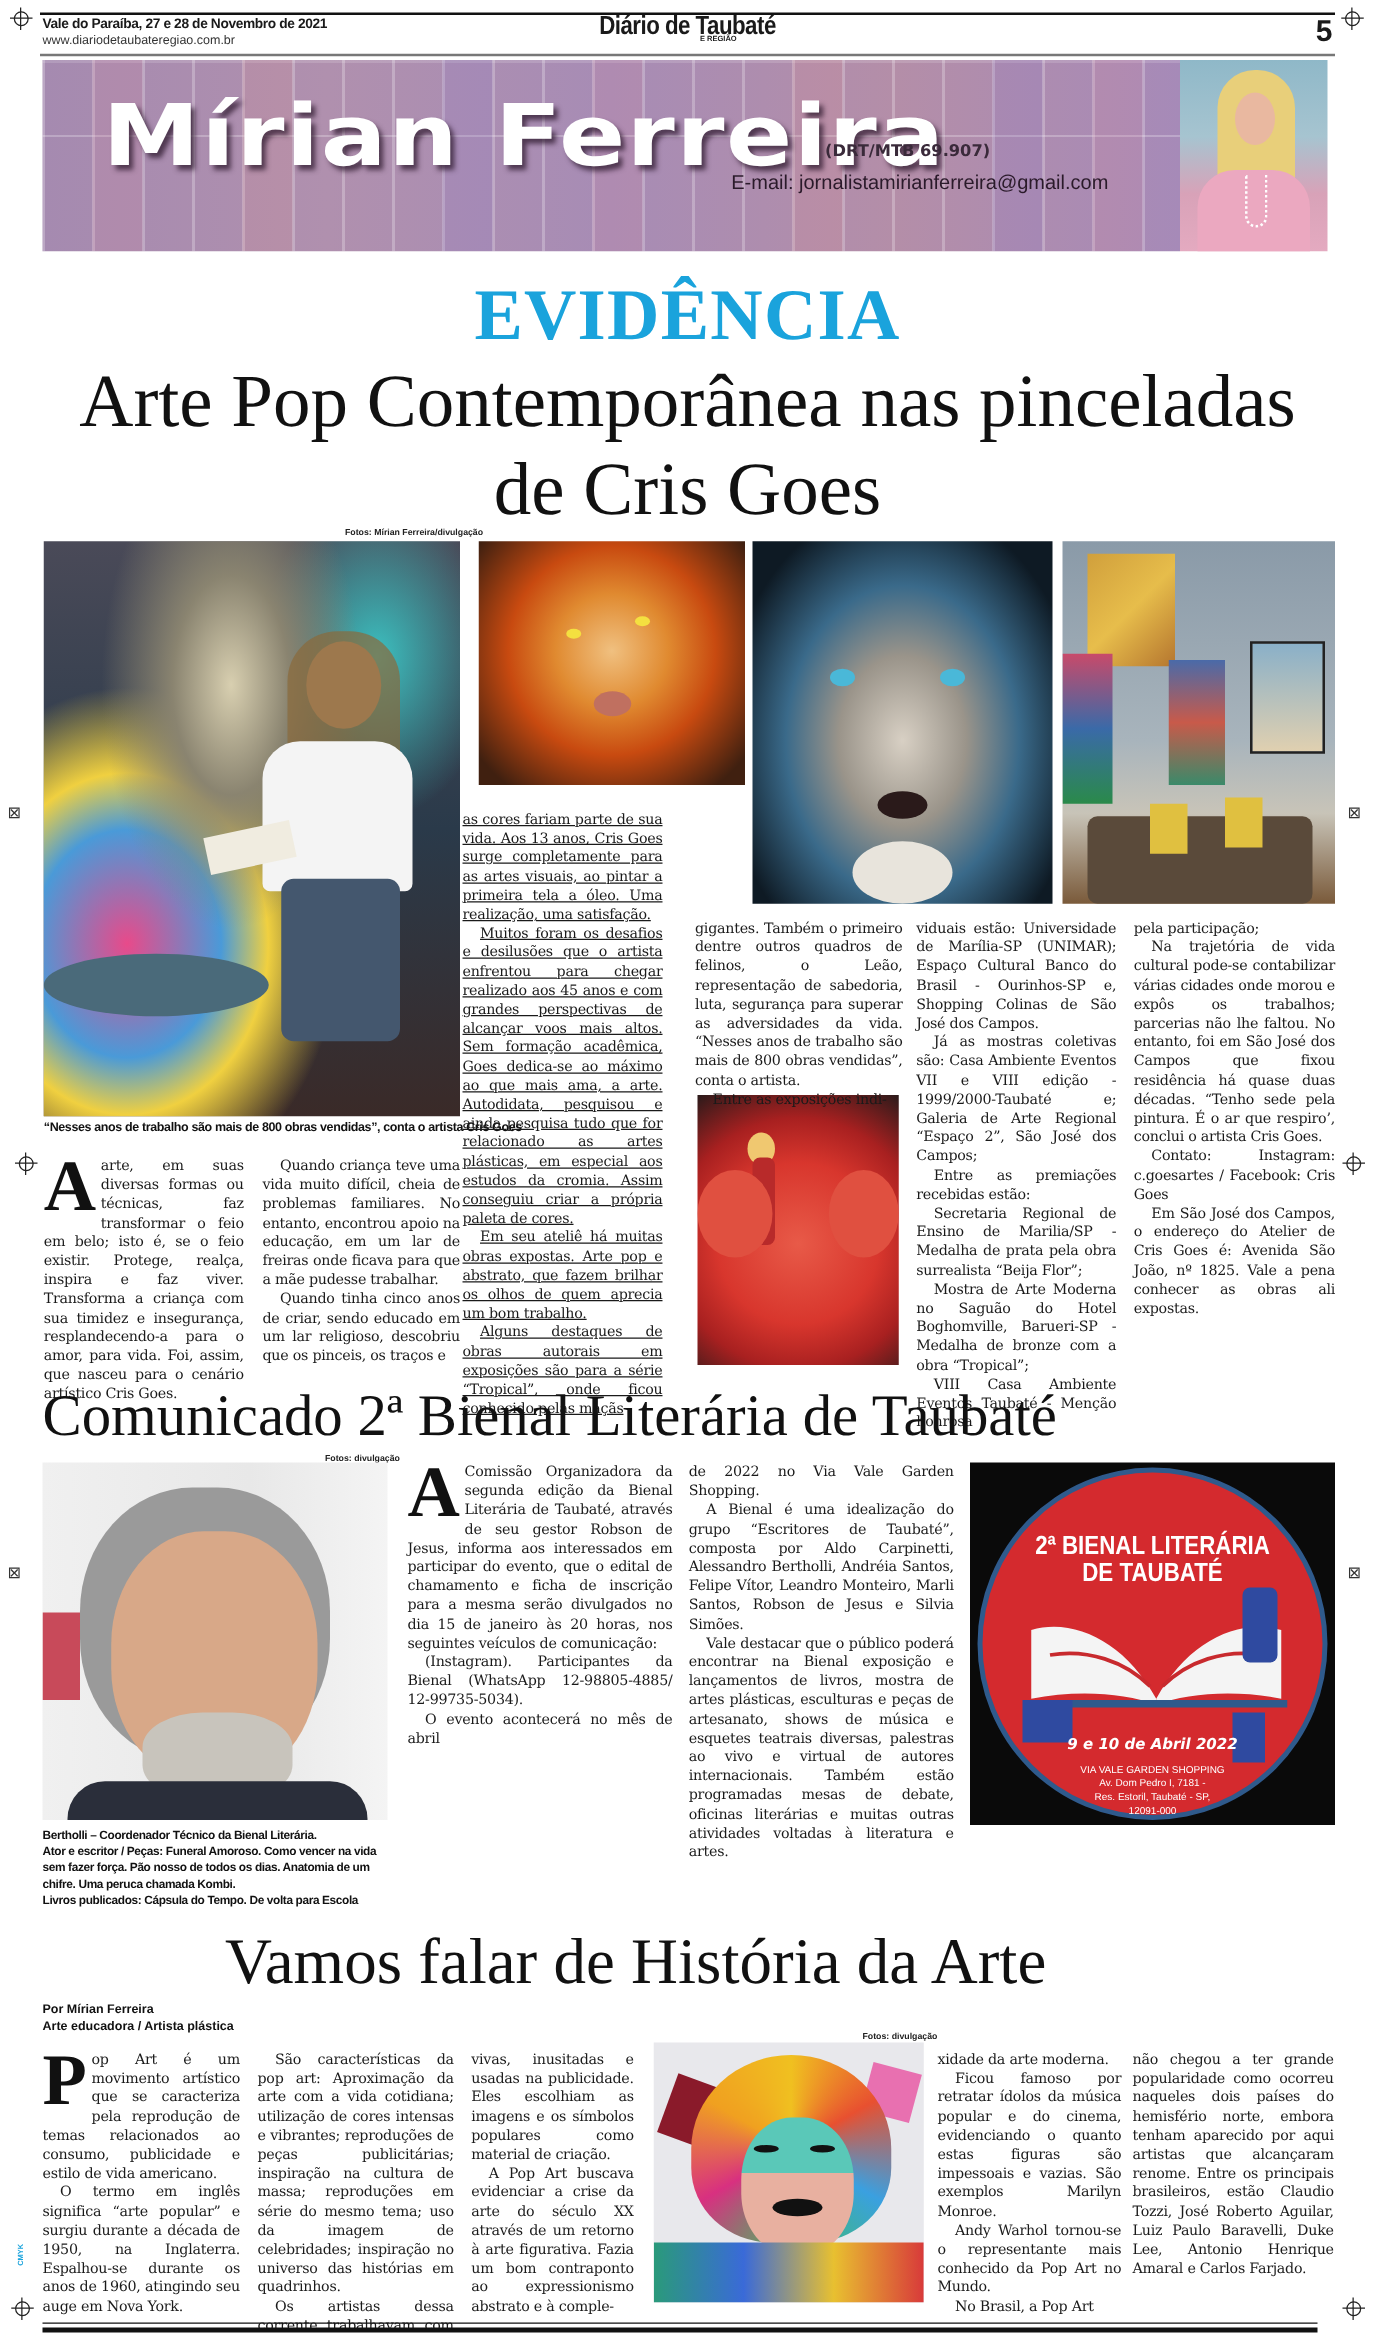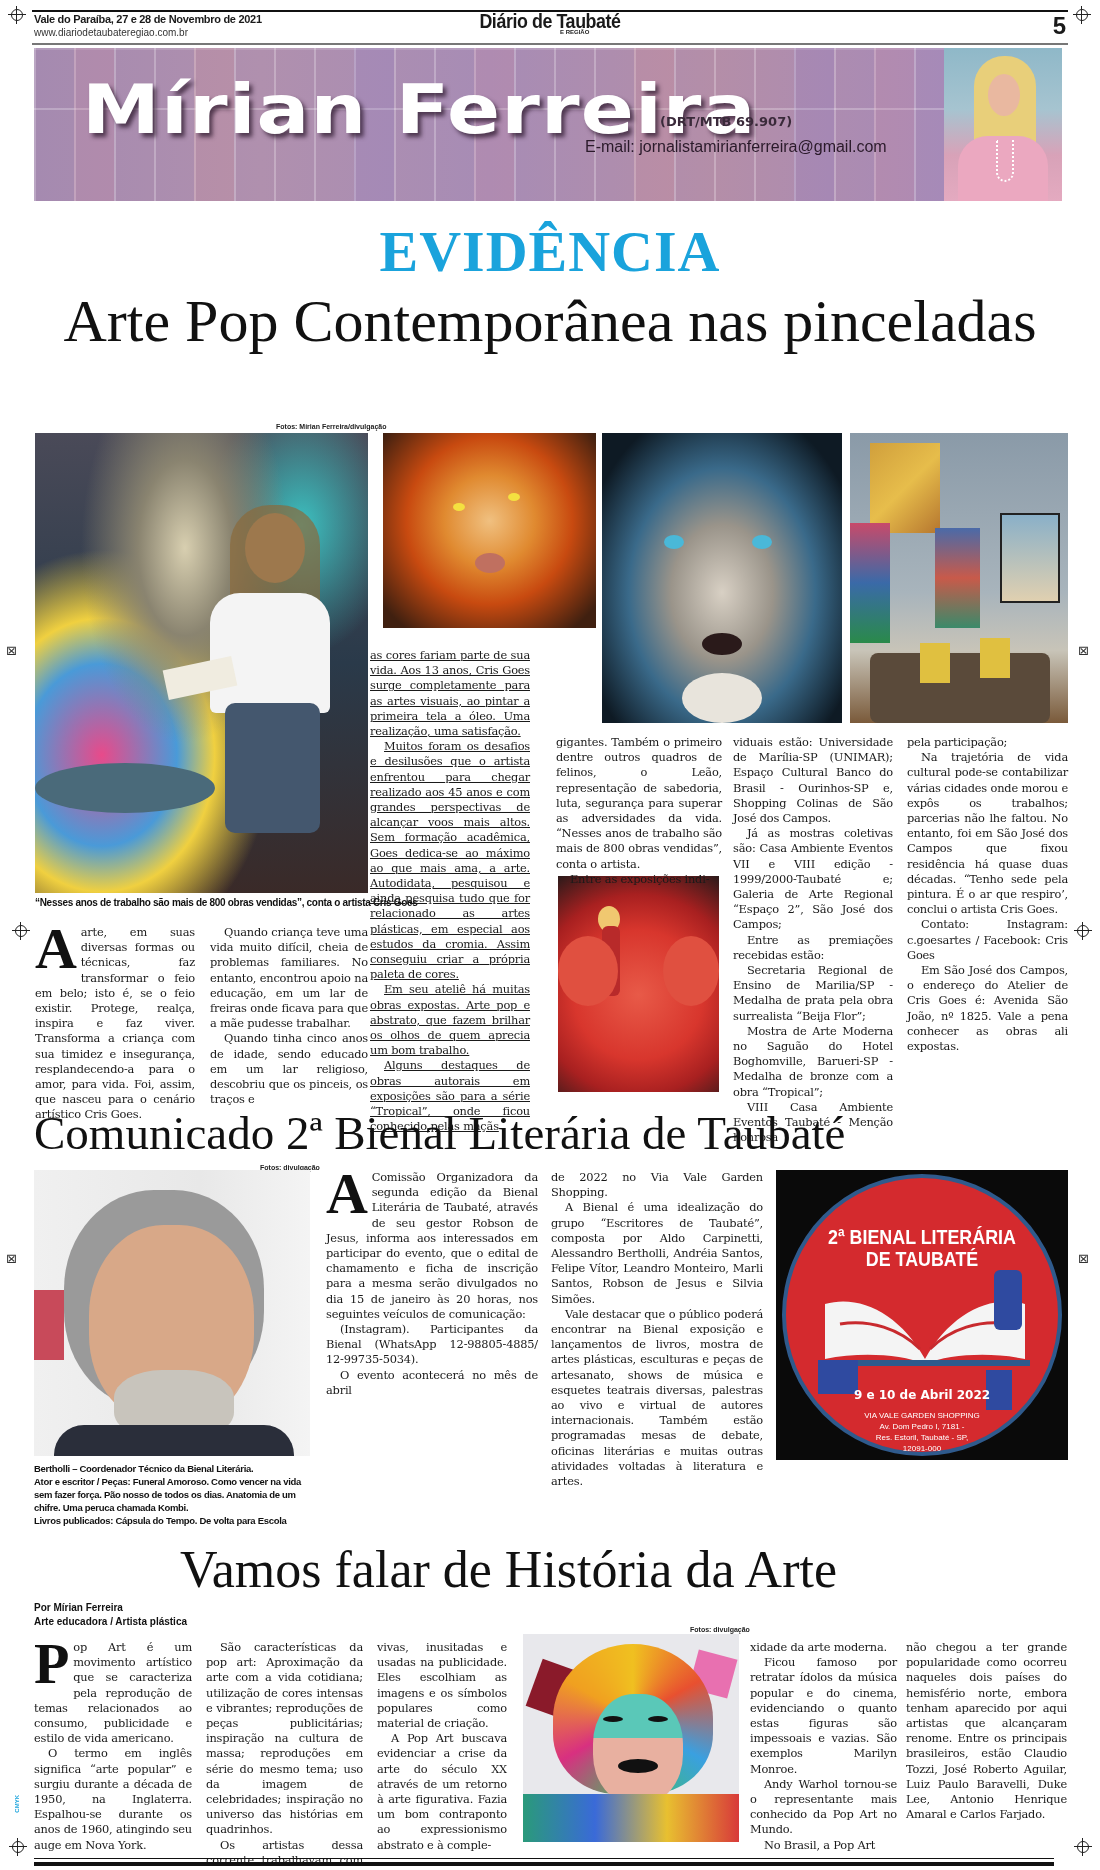--- a/index.html
+++ b/index.html
@@ -63,21 +63,21 @@
   .byline { font-size: 10px; font-weight: bold; font-family: "Liberation Sans", sans-serif; line-height: 14px; color: #111; }
 
   .bottom-rule-1 { left: 34px; top: 1858px; width: 1020px; height: 1px; background: #111; }
   .bottom-rule-2 { left: 34px; top: 1862px; width: 1020px; height: 4px; background: #111; }
 
   
   .poster { left: 776px; top: 1170px; width: 292px; height: 290px; background: #0a0a0a; overflow: hidden; }
   .poster .circle { position: absolute; left: 6px; top: 4px; width: 280px; height: 282px; border-radius: 50%; background: #d42a2e; border: 4px solid #2f5a8c; }
   .poster .ptitle { position: absolute; left: 0; width: 292px; top: 56px; text-align: center; color: #fff; font-family: "Liberation Sans", sans-serif; font-weight: bold; font-size: 21px; line-height: 22px; transform: scaleX(0.85); }
   .poster .book { position: absolute; left: 44px; top: 104px; width: 210px; height: 95px; }
-  .poster .pdate { position: absolute; left: 0; width: 292px; top: 218px; text-align: center; color: #fff; font-family: "DejaVu Sans", sans-serif; font-weight: bold; font-size: 12px; }
+  .poster .pdate { position: absolute; left: 0; width: 292px; top: 218px; text-align: center; color: #fff; font-family: "DejaVu Sans", sans-serif; font-weight: bold; font-size: 12px; font-style: italic; }
   .poster .paddr { position: absolute; left: 0; width: 292px; top: 240px; text-align: center; color: #fff; font-family: "Liberation Sans", sans-serif; font-size: 8px; line-height: 11px; }
 </style>
 </head>
 <body>
 
 <div class="reg" style="left:8px;top:6px;">
     <span></span>
   </div>
 <div class="reg" style="left:1073px;top:6px;">
     <span></span>
@@ -128,20 +128,21 @@
       <div class="blouse"></div>
       <div class="face"></div>
       <div class="necklace"></div>
   </div>
 </section>
 
 <article>
   <div class="abs kicker">EVIDÊNCIA</div>
   <div class="abs title1">
     <div>Arte Pop Contemporânea nas pinceladas</div>
+    <div>de Cris Goes</div>
   </div>
   <div class="abs credit" style="left:276px;top:423px;">Fotos: Mírian Ferreira/divulgação</div>
 
   <div class="photo" style="left:35px;top:433px;width:333px;height:460px;background:
       radial-gradient(ellipse at 45% 25%, #d8cfb0 0%, #8a8470 18%, transparent 40%),
       radial-gradient(ellipse at 80% 20%, #3cc0c0 0%, transparent 25%),
       radial-gradient(ellipse at 20% 70%, #e84a8a 0%, #4a9ad8 20%, #f0d040 30%, transparent 45%),
       linear-gradient(180deg, #4a4a58 0%, #2a3a4a 50%, #3a2a28 100%);">
     <div style="position:absolute;left:210px;top:80px;width:60px;height:70px;border-radius:50%;background:#c89a78;"></div>
     <div style="position:absolute;left:195px;top:72px;width:90px;height:110px;border-radius:40px 40px 10px 10px;background:#8a6a3a;opacity:.7;"></div>
@@ -184,21 +185,21 @@
     <div style="position:absolute;left:44px;top:50px;width:18px;height:70px;background:#b82a2a;border-radius:6px;"></div>
     <div style="position:absolute;left:0;top:60px;width:60px;height:70px;border-radius:50%;background:#e05040;"></div>
     <div style="position:absolute;left:105px;top:60px;width:56px;height:70px;border-radius:50%;background:#e05040;"></div>
   </div>
 
   <div class="col" style="left:35px;top:925px;width:160px;">
     <p class="noind"><span class="dropcap">A</span><span>arte, em suas diversas formas ou técnicas, faz transformar o feio em belo; isto é, se o feio existir. Protege, realça, inspira e faz viver. Transforma a criança com sua timidez e insegurança, resplandecendo-a para o amor, para vida. Foi, assim, que nasceu para o cenário artístico Cris Goes.</span></p>
   </div>
   <div class="col" style="left:210px;top:925px;width:158px;">
     <p>Quando criança teve uma vida muito difícil, cheia de problemas familiares. No entanto, encontrou apoio na educação, em um lar de freiras onde ficava para que a mãe pudesse trabalhar.</p>
-    <p>Quando tinha cinco anos de idade, sendo educado em um lar religioso, descobriu que os pinceis, os traços e</p>
+    <p>Quando tinha cinco anos de criar, sendo educado em um lar religioso, descobriu que os pinceis, os traços e</p>
   </div>
   <div class="col" style="left:370px;top:648px;width:160px;text-decoration:underline;">
     <p class="noind">as cores fariam parte de sua vida. Aos 13 anos, Cris Goes surge completamente para as artes visuais, ao pintar a primeira tela a óleo. Uma realização, uma satisfação.</p>
     <p>Muitos foram os desafios e desilusões que o artista enfrentou para chegar realizado aos 45 anos e com grandes perspectivas de alcançar voos mais altos. Sem formação acadêmica, Goes dedica-se ao máximo ao que mais ama, a arte. Autodidata, pesquisou e ainda pesquisa tudo que for relacionado as artes plásticas, em especial aos estudos da cromia. Assim conseguiu criar a própria paleta de cores.</p>
     <p>Em seu ateliê há muitas obras expostas. Arte pop e abstrato, que fazem brilhar os olhos de quem aprecia um bom trabalho.</p>
     <p>Alguns destaques de obras autorais em exposições são para a série “Tropical”, onde ficou conhecido pelas maçãs</p>
   </div>
   <div class="col" style="left:556px;top:735px;width:166px;">
     <p class="noind">gigantes. Também o primeiro dentre outros quadros de felinos, o Leão, representação de sabedoria, luta, segurança para superar as adversidades da vida. “Nesses anos de trabalho são mais de 800 obras vendidas”, conta o artista.</p>
     <p>Entre as exposições indi-</p>

